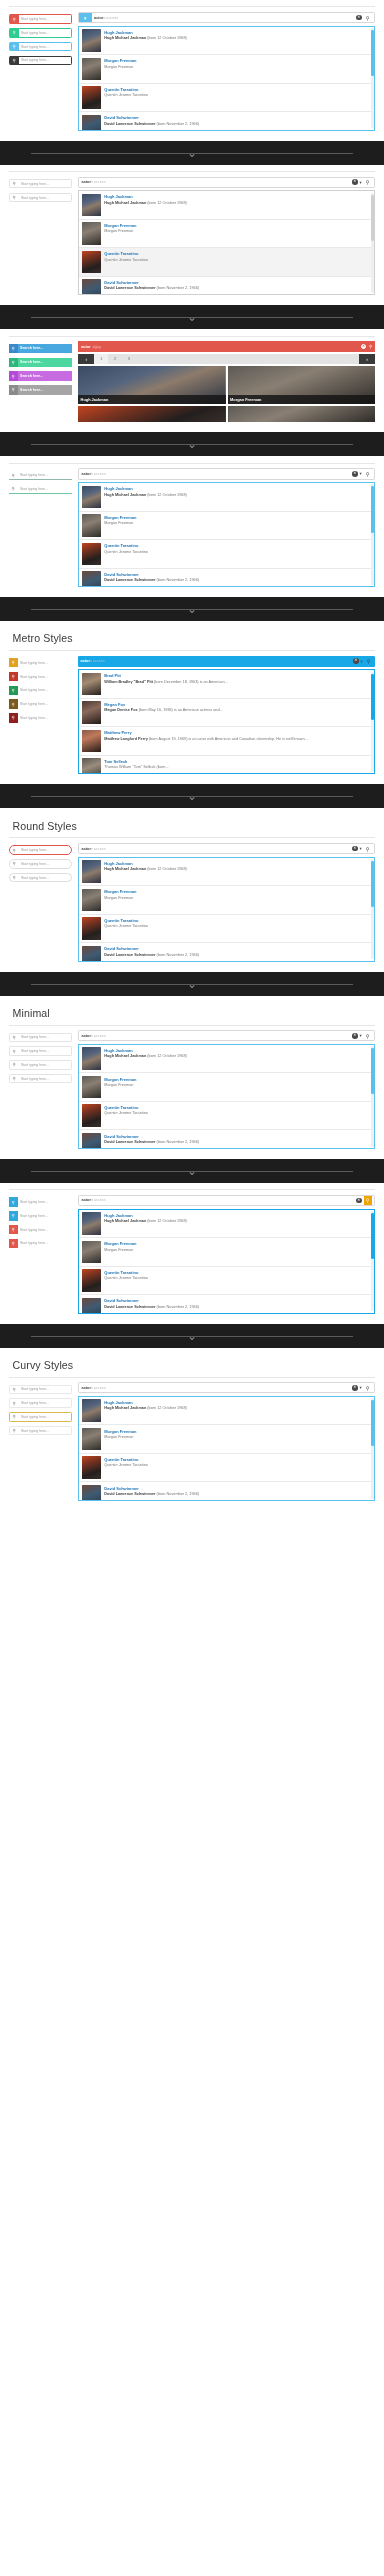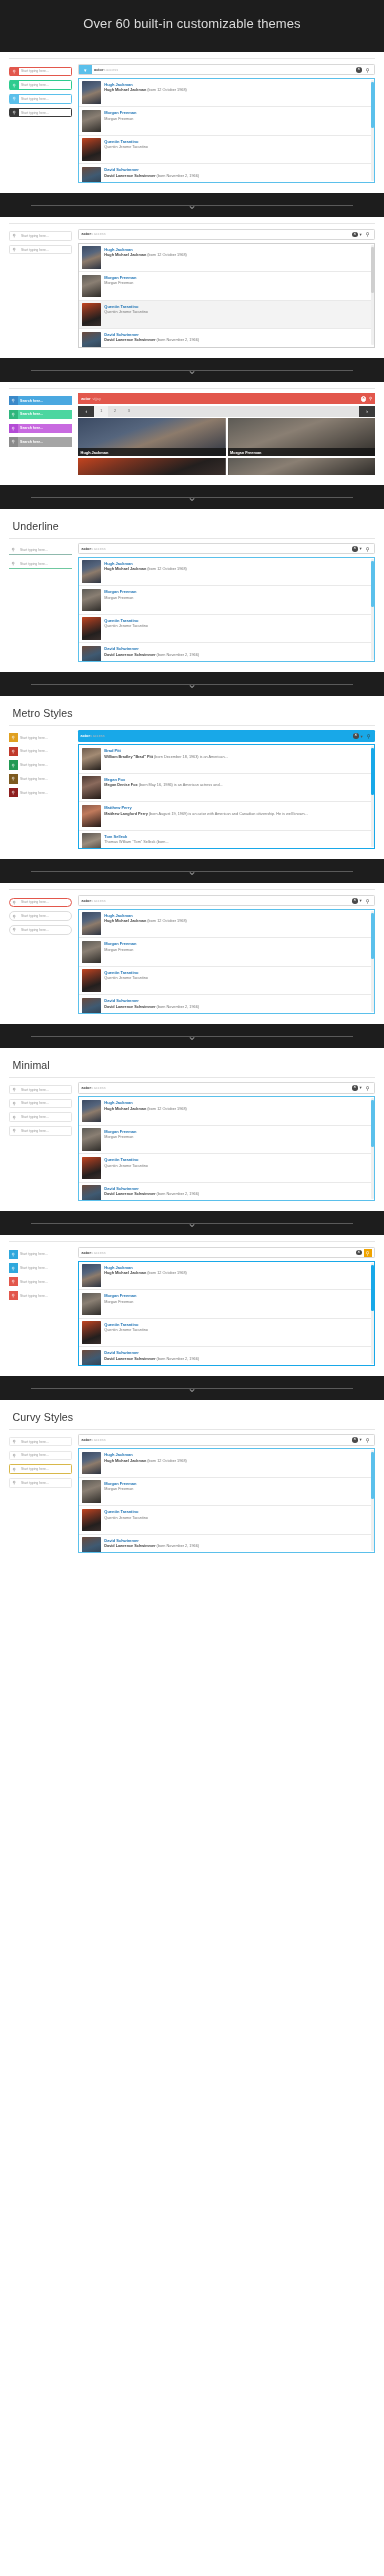--- a/index.html
+++ b/index.html
@@ -132,23 +132,20 @@
   .wm-cn { font-family:"Liberation Sans", sans-serif; font-size:10.6px; font-weight:700; color:#c62828; }
   .wm-url { font-family:"Liberation Serif", serif; font-size:5.6px; font-style:italic; color:#333; }
   .wm-face { width:16.3px; height:16.3px; background:#b9b9b9; display:flex;
              align-items:center; justify-content:center; font-size:8.1px; }
 </style>
 </head>
 <body>
 
 <div>
 
-  <div class="hero">
-    <div>Over 60 built-in customizable themes</div>
-  </div>
 
   <div id="sections-host">
       <div class="section">
     <div class="rule"></div>
     <div class="sec-body">
       <div class="col-left">
         <div class="inp v-classic" style="border-color:#e2574c;">
     <span class="ic" style="background:#e2574c;color:#fff;">⚲</span>
     <span class="ph">Start typing here...</span>
   </div>
@@ -334,21 +331,20 @@
               </div>
             </div>
       </div>
     </div>
   </div>
       <div class="divider">
       <span class="line"></span>
         <span class="chev">⌄</span>
       </div>
       <div class="section">
-    <div class="sec-head">Underline</div>
     <div class="rule"></div>
     <div class="sec-body">
       <div class="col-left">
         <div class="inp v-line" style="border-color:#8fb9ad;">
     <span class="ic" style="color:#7a7a7a;">⚲</span>
     <span class="ph">Start typing here...</span>
   </div>
             <div class="inp v-line" style="border-color:#6fc8a0;">
     <span class="ic" style="color:#7a7a7a;">⚲</span>
     <span class="ph">Start typing here...</span>
@@ -478,20 +474,21 @@
               </div>
             </div>
       </div>
     </div>
   </div>
       <div class="divider">
       <span class="line"></span>
         <span class="chev">⌄</span>
       </div>
       <div class="section">
+    <div class="sec-head">Round Styles</div>
     <div class="rule"></div>
     <div class="sec-body">
       <div class="col-left">
         <div class="inp v-round" style="border-color:#e2574c;">
     <span class="ic" style="color:#7a7a7a;">⚲</span>
     <span class="ph">Start typing here...</span>
   </div>
             <div class="inp v-round" style="border-color:#dddddd;">
     <span class="ic" style="color:#7a7a7a;">⚲</span>
     <span class="ph">Start typing here...</span>

